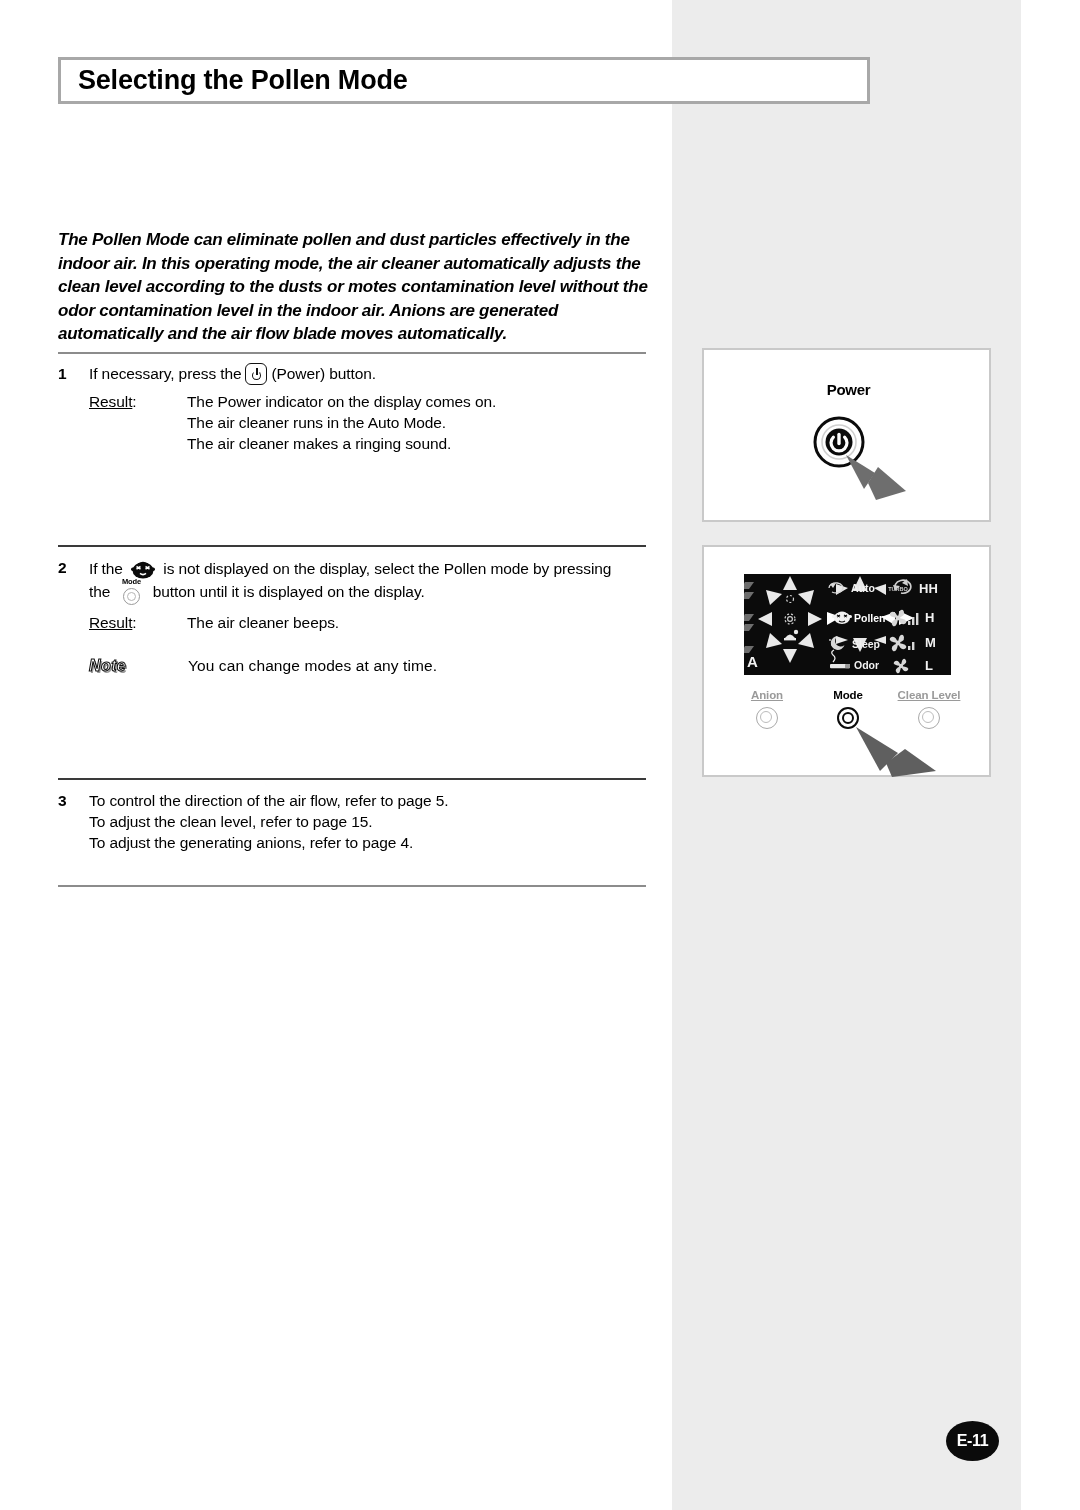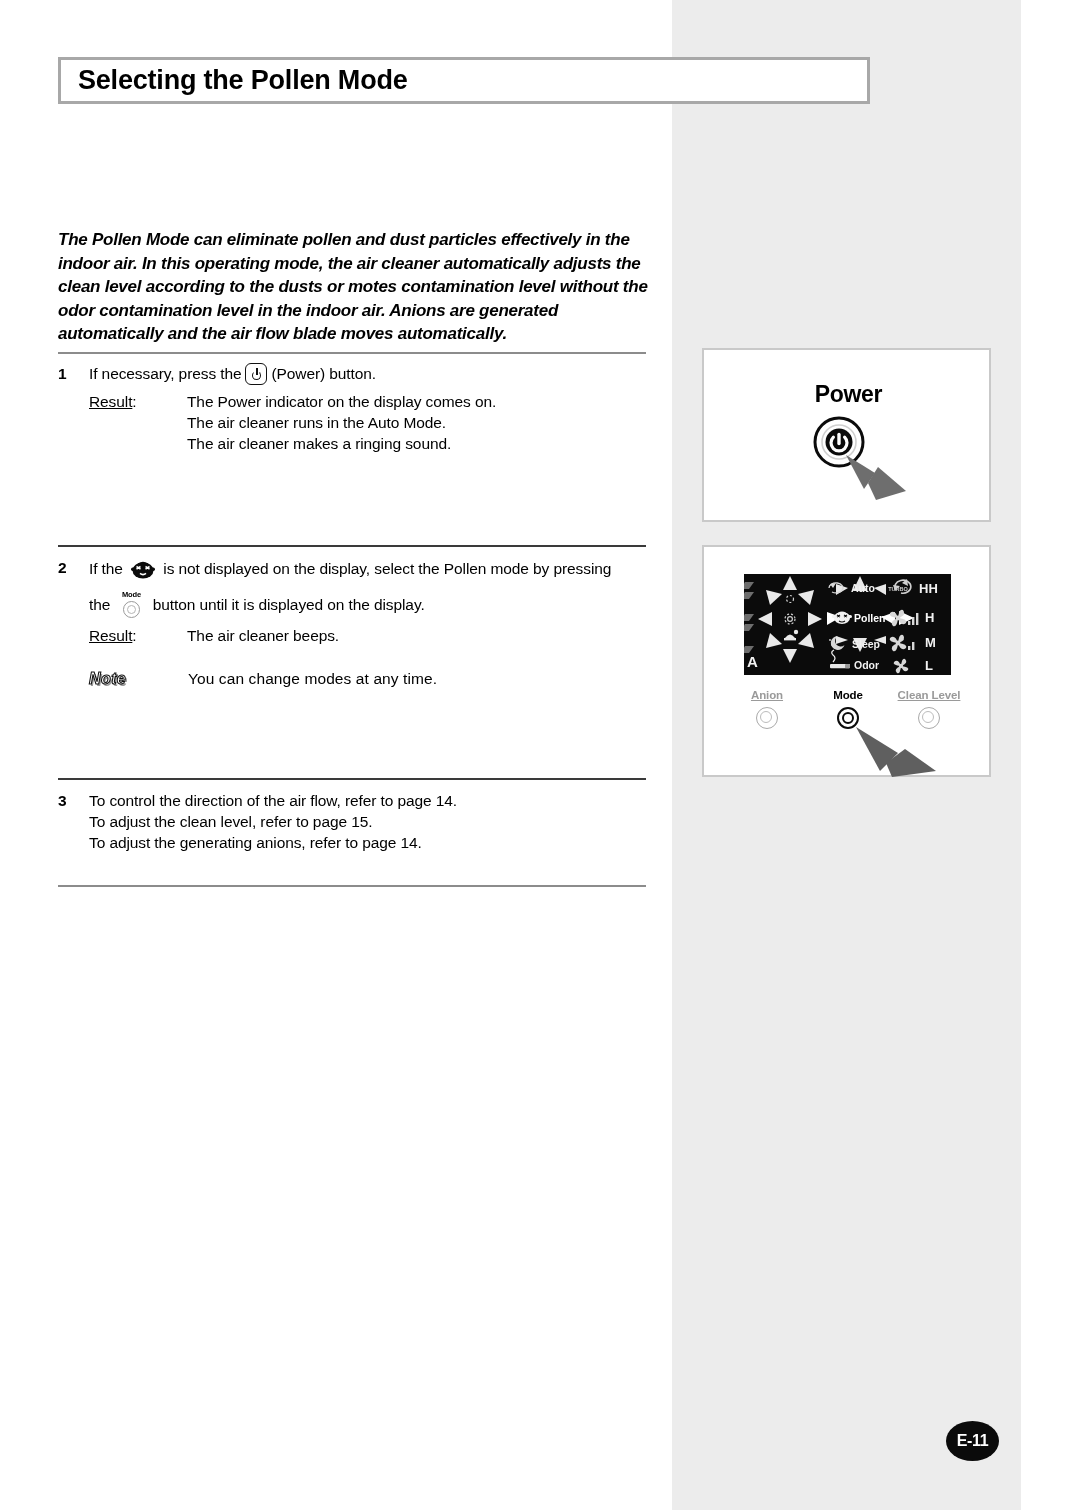--- a/index.html
+++ b/index.html
@@ -202,21 +202,21 @@
     box-sizing: border-box;
   }
   #illus-power { left: 702px; top: 348px; width: 289px; height: 174px; }
   #illus-panel { left: 702px; top: 545px; width: 289px; height: 232px; }
 
   #power-label {
     position: absolute;
     left: 0; top: 31px;
     width: 289px;
     text-align: center;
-    font-size: 23px;
+    font-size: 15px;
     font-weight: bold;
     letter-spacing: -0.3px;
   }
   #power-button-art {
     position: absolute;
     left: 108px; top: 62px;
     width: 60px; height: 60px;
   }
 
   
@@ -334,21 +334,21 @@
             <path d="M4.5 11 Q14 -1.5 23.5 11 Z" fill="#0b0b0b"></path>
             <rect x="2" y="10.5" width="5" height="3.4" rx="1.7" fill="#0b0b0b"></rect>
             <rect x="21" y="10.5" width="5" height="3.4" rx="1.7" fill="#0b0b0b"></rect>
             <path d="M7.5 9.5 l4 2.6 M11.5 9.5 l-4 2.6" stroke="#ffffff" stroke-width="1.5" fill="none"></path>
             <path d="M16.5 9.5 l4 2.6 M20.5 9.5 l-4 2.6" stroke="#ffffff" stroke-width="1.5" fill="none"></path>
             <path d="M11 16.4 q3 2.4 6 0" stroke="#ffffff" stroke-width="1.6" fill="none"></path>
           </svg>
         </span>
         <span>is not displayed on the display, select the Pollen mode by pressing</span>
       </div>
-      <div class="row" style="margin-top:14px;">
+      <div class="row" style="margin-top:1px;">
         <span>the</span>
         <span class="mode-btn-inline">
           <span class="mb-label">Mode</span>
           <span class="mb-ring"></span>
         </span>
         <span>button until it is displayed on the display.</span>
       </div>
       <div class="result-line" style="margin-top:6px;">
         <div class="result-label"><u>Result</u><span>:</span></div>
         <div class="result-values">
@@ -358,23 +358,23 @@
       <div class="note-line">
         <div class="note-badge">Note</div>
         <div class="note-text">You can change modes at any time.</div>
       </div>
     </div>
   </div>
 
   <div class="step" id="step-3" style="top:790px;">
     <div class="step-num">3</div>
     <div class="step-body">
-      <div>To control the direction of the air flow, refer to page 14.</div>
+      <div>To control the direction of the air flow, refer to page 5.</div>
       <div>To adjust the clean level, refer to page 15.</div>
-      <div>To adjust the generating anions, refer to page 14.</div>
+      <div>To adjust the generating anions, refer to page 4.</div>
     </div>
   </div>
 
   <div class="illus" id="illus-power">
     <div id="power-label">Power</div>
     <div id="power-button-art">
       <svg width="60" height="60" viewBox="0 0 60 60">
         <circle cx="27" cy="30" r="24" fill="#ffffff" stroke="#0b0b0b" stroke-width="3"></circle>
         <circle cx="27" cy="30" r="17" fill="#ffffff" stroke="#cfcfcf" stroke-width="1.6"></circle>
         <circle cx="27" cy="30" r="13.5" fill="#0b0b0b"></circle>

